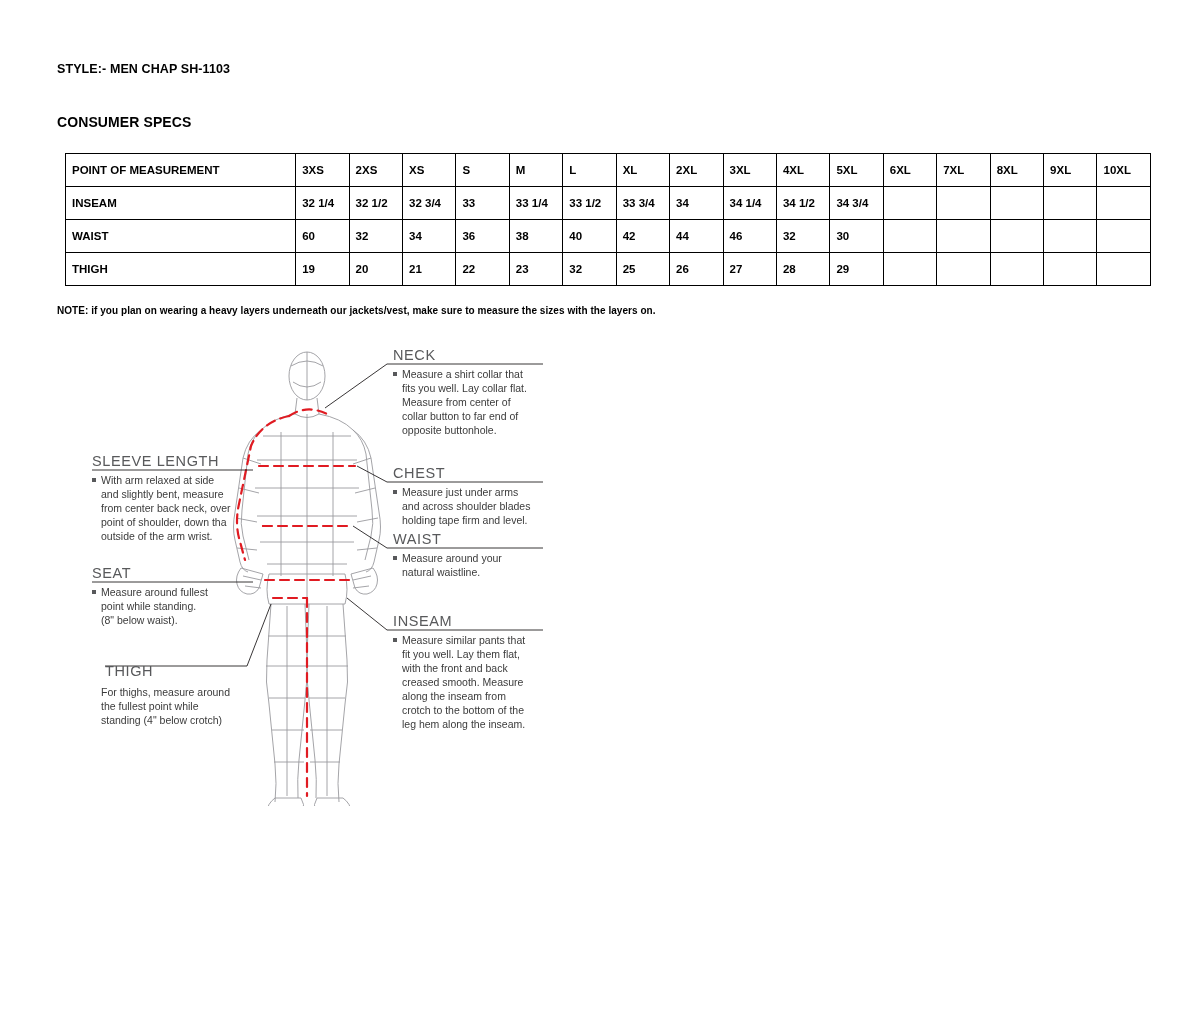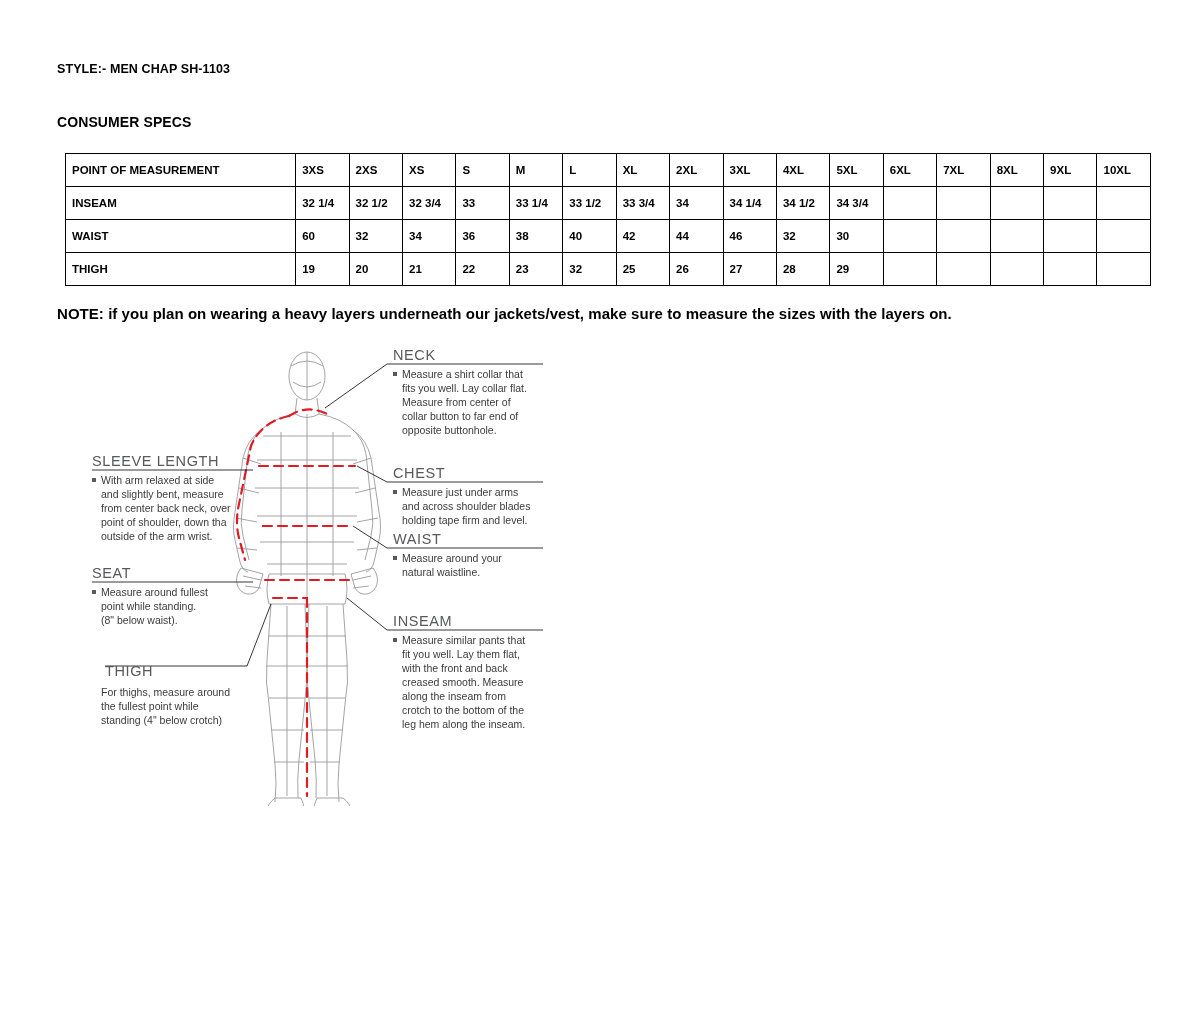--- a/index.html
+++ b/index.html
@@ -63,21 +63,21 @@
     width: 230px;
   }
   table.size-table th.size-col,
   table.size-table td.size-cell {
     width: 53.4px;
   }
   .note {
     position: absolute;
     left: 57px;
     top: 305px;
-    font-size: 15px;
+    font-size: 10px;
     font-weight: bold;
     letter-spacing: 0.05px;
   }
   .diagram {
     position: absolute;
     left: 57px;
     top: 336px;
     width: 560px;
     height: 470px;
   }

